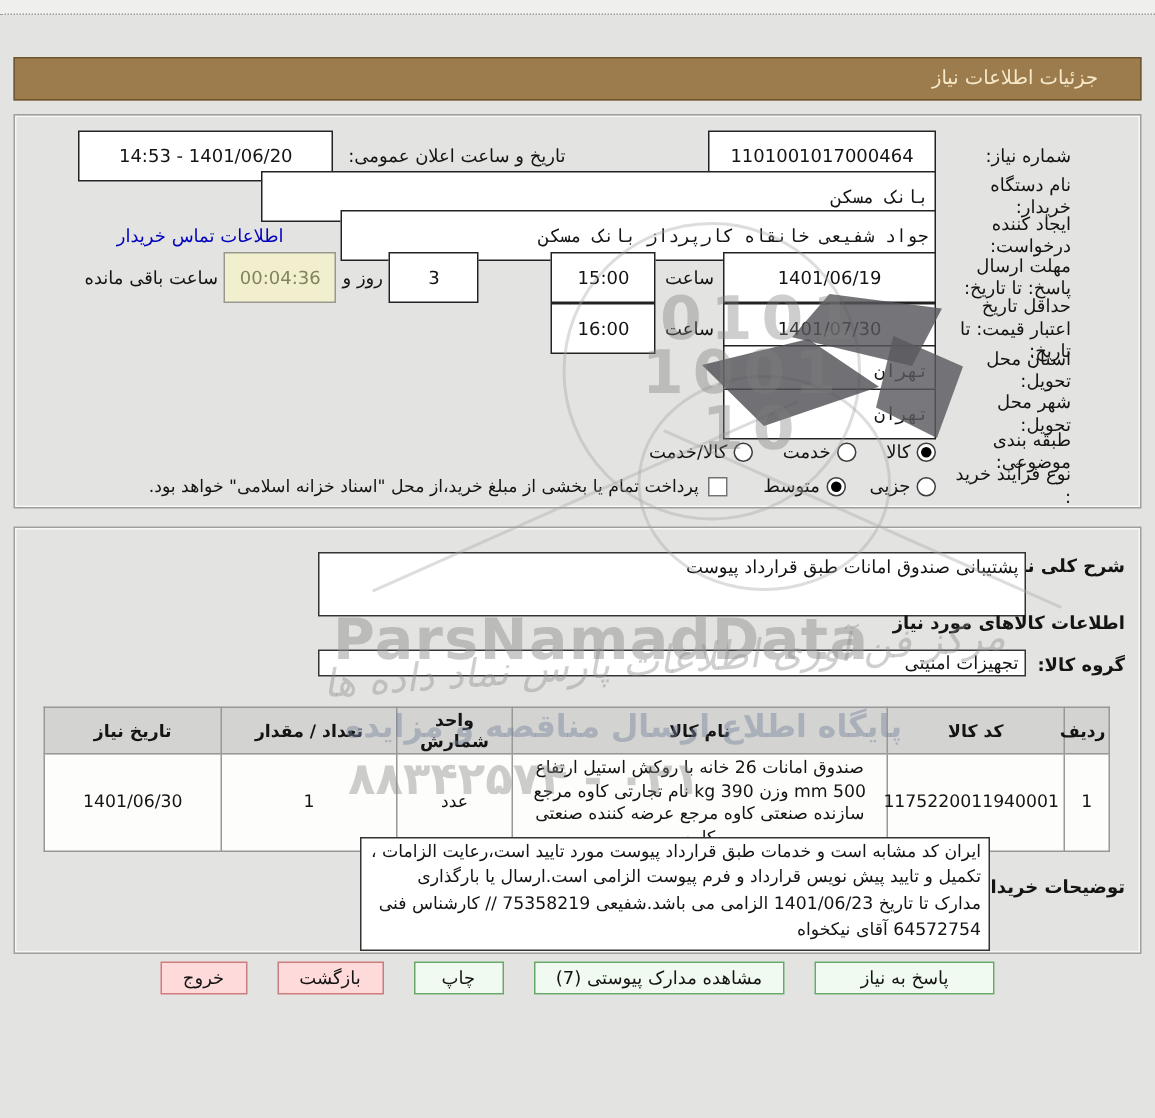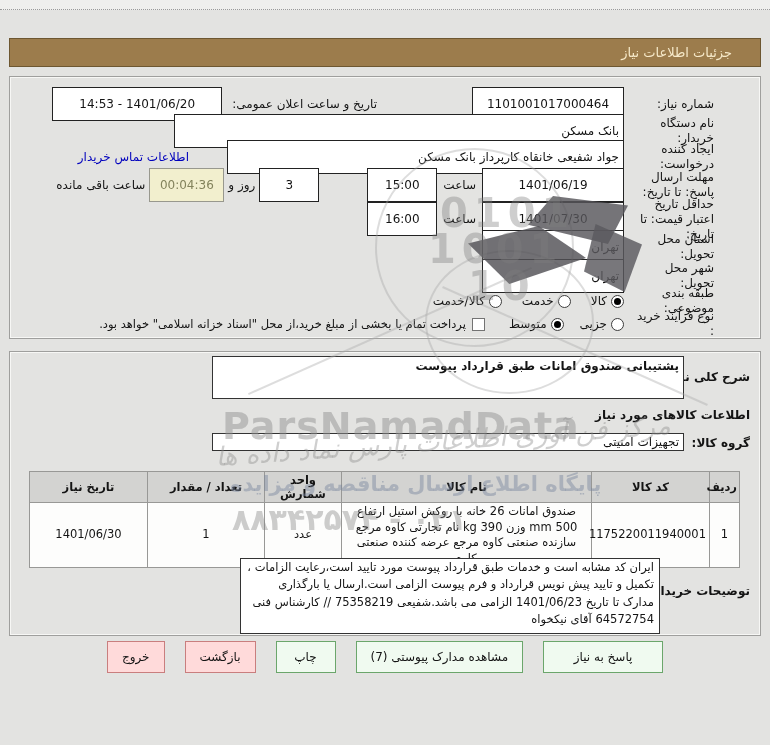--- a/index.html
+++ b/index.html
@@ -23,41 +23,41 @@
     box-shadow:inset 1px 1px 0 #f7f7f5, inset -1px -1px 0 #f7f7f5;
   }
   .panel1{top:76px;height:263px;}
   .panel2{top:351px;height:285px;}
   .row{position:absolute;right:10px;left:10px;height:20px;display:flex;align-items:center;}
   .flabel{width:126px;box-sizing:border-box;padding-left:6px;padding-right:36px;text-align:right;flex:none;line-height:1.25;}
   .ibox{
     background:#fff;border:1px solid #222;height:34px;box-sizing:border-box;flex:none;
     display:flex;align-items:center;justify-content:center;font-size:12px;overflow:hidden;white-space:nowrap;
   }
-  .ibox.rt{justify-content:flex-start;padding:0 4px;}
+  .ibox.rt{justify-content:flex-start;padding:0 4px;font-family:Liberation Mono, monospace;}
   .ibox.yellow{background:#f2efce;border-color:#98988e;color:#83835c;}
   .gap4{width:4px;flex:none}.gap6{width:6px;flex:none}
   .gap10{width:10px;flex:none}.gap16{width:16px;flex:none}.gap20{width:20px;flex:none}
   .gap24{width:24px;flex:none}.gap38{width:38px;flex:none}.gap48{width:48px;flex:none}.gap95{width:95px;flex:none}
   .link{color:#0000bd;cursor:pointer;white-space:nowrap;}
   .radio{width:13px;height:13px;border:1px solid #3c3c3c;border-radius:50%;background:#fff;flex:none;position:relative;box-sizing:border-box;}
   .radio.checked::after{content:"";position:absolute;top:2px;left:2px;right:2px;bottom:2px;border-radius:50%;background:#000;}
   .checkbox{width:13px;height:13px;border:1px solid #737373;background:#fff;flex:none;box-sizing:border-box;}
   .nowrap{white-space:nowrap;}
   
   .sec-label{position:absolute;right:10px;font-weight:bold;white-space:nowrap;}
   .descbox{position:absolute;right:76px;width:472px;height:43px;background:#fff;border:1px solid #333;box-sizing:border-box;padding:2px 4px;font-size:12px;overflow:hidden;}
   .groupbox{position:absolute;right:76px;width:472px;height:18px;background:#fff;border:1px solid #333;box-sizing:border-box;padding:0 4px;display:flex;align-items:center;font-size:12px;}
   table.goods{position:absolute;top:119px;right:20px;border-collapse:collapse;table-layout:fixed;width:710px;}
   table.goods th{background:#d3d3d1;font-weight:bold;font-size:11.5px;border:1px solid #989896;height:28px;padding:1px 2px;}
   table.goods td{background:#fdfdfc;font-size:11.5px;border:1px solid #989896;height:46px;text-align:center;padding:1px 3px;line-height:1.35;}
   .notesbox{position:absolute;right:100px;width:420px;height:76px;background:#fff;border:1px solid #333;box-sizing:border-box;padding:0 5px;font-size:11.5px;line-height:1.5;overflow:hidden;}
   
   .btnbar{position:absolute;top:641px;left:0;right:0;display:flex;justify-content:center;align-items:center;gap:20px;}
-  .btn{height:32px;box-sizing:border-box;border:1px solid;display:flex;align-items:center;justify-content:center;padding:0 14px;font-size:12px;cursor:pointer;white-space:nowrap;}
+  .btn{height:22px;box-sizing:border-box;border:1px solid;display:flex;align-items:center;justify-content:center;padding:0 14px;font-size:12px;cursor:pointer;white-space:nowrap;}
   .btn.green{background:#f0faf0;border-color:#6ba66b;}
   .btn.pink{background:#ffdada;border-color:#c97e7e;}
   
   .wm{position:absolute;pointer-events:none;z-index:40;}
   .wm-circle{border:2px solid rgba(165,165,165,.38);border-radius:50%;}
   .wm-line{border-top:2px solid rgba(170,170,170,.4);}
   .wm-digits{font-weight:bold;font-size:40px;letter-spacing:6px;color:rgba(125,125,125,.38);font-family:"DejaVu Sans",sans-serif;}
   .wm-blob{opacity:.82;}
   .wm-brand{font-weight:bold;font-size:38px;letter-spacing:1px;color:rgba(148,148,148,.5);font-family:"DejaVu Sans",sans-serif;}
   .wm-callig{font-style:italic;font-size:26px;color:rgba(140,140,140,.42);transform:rotate(-4deg);white-space:nowrap;}
@@ -159,21 +159,21 @@
     <div class="gap24"></div>
     <span class="checkbox"></span>
     <div class="gap6"></div>
     <span class="nowrap" style="font-size:11.5px;">پرداخت تمام یا بخشی از مبلغ خرید،از محل "اسناد خزانه اسلامی" خواهد بود.</span>
   </div>
 </div>
 
 <div class="panel panel2">
 
   <div class="sec-label" style="top:18px;">شرح کلی نیاز:</div>
-  <div class="descbox" style="top:4px;font-weight:bold;">
+  <div class="descbox" style="top:16px;">
     <span>پشتیبانی صندوق امانات طبق قرارداد پیوست</span>
   </div>
 
   <div class="sec-label" style="top:56px;">اطلاعات کالاهای مورد نیاز</div>
 
   <div class="sec-label" style="top:84px;">گروه کالا:</div>
   <div class="groupbox" style="top:81px;">تجهیزات امنیتی</div>
 
   <table class="goods">
     <colgroup>

